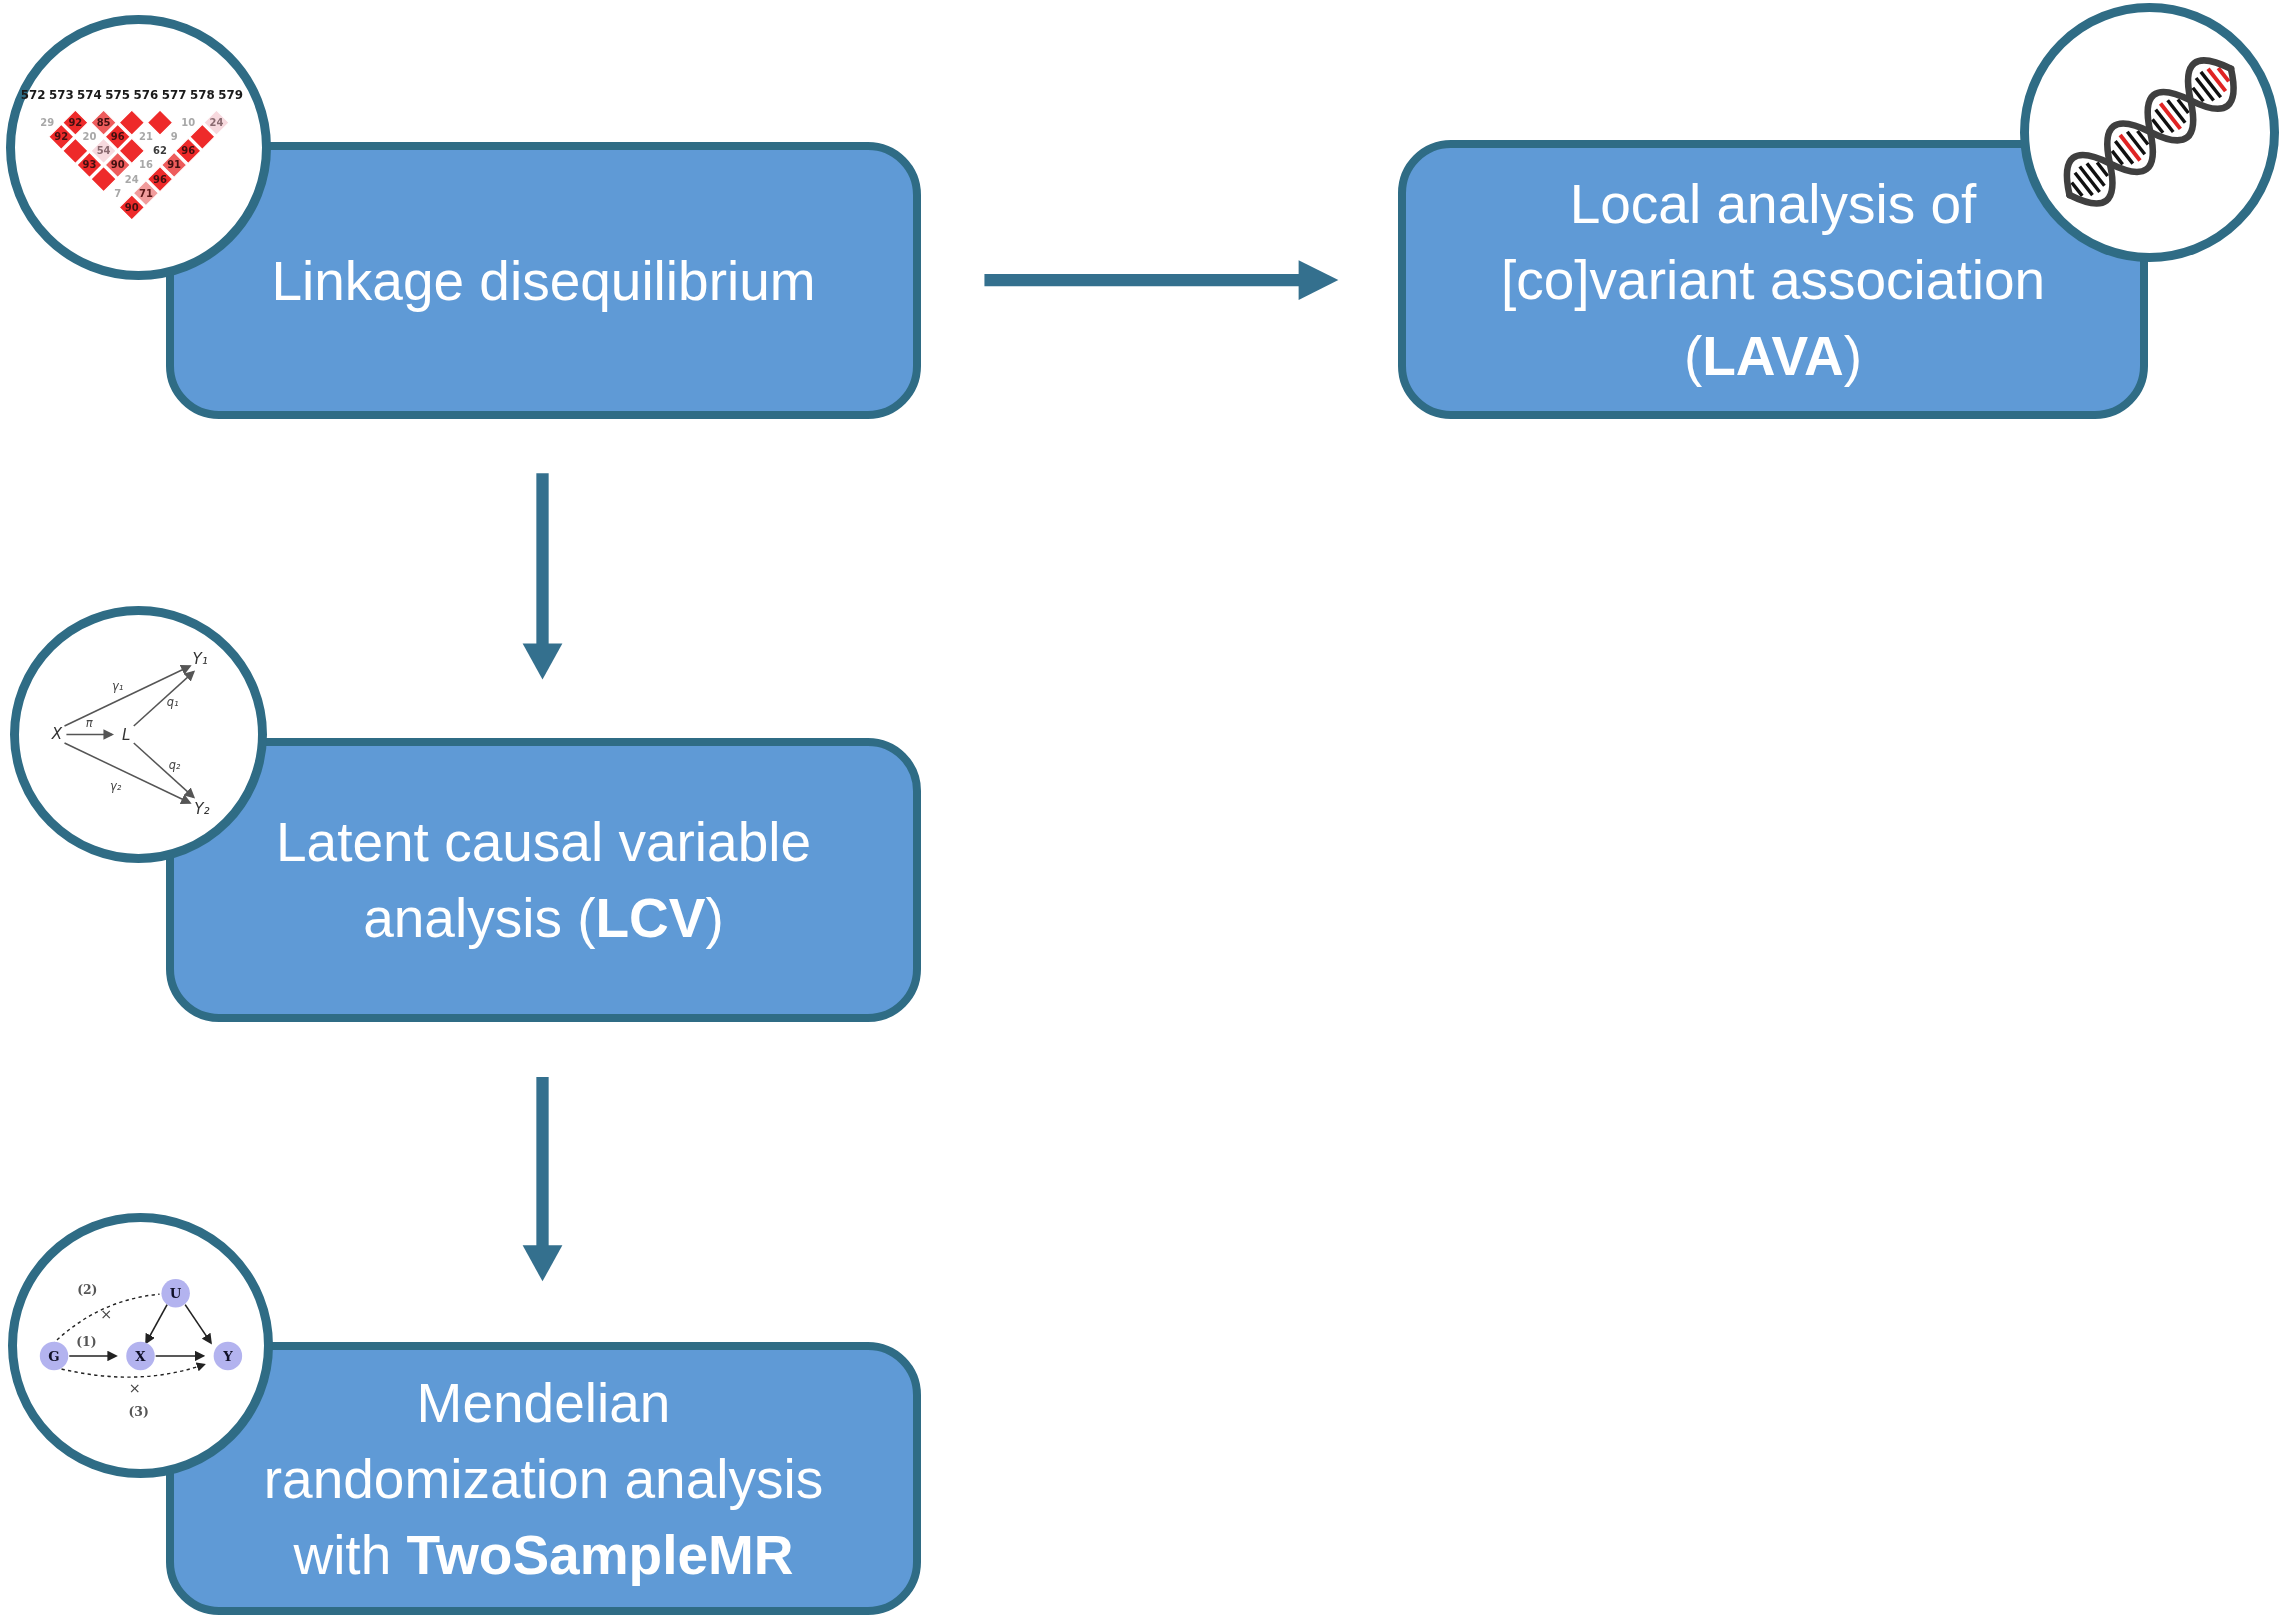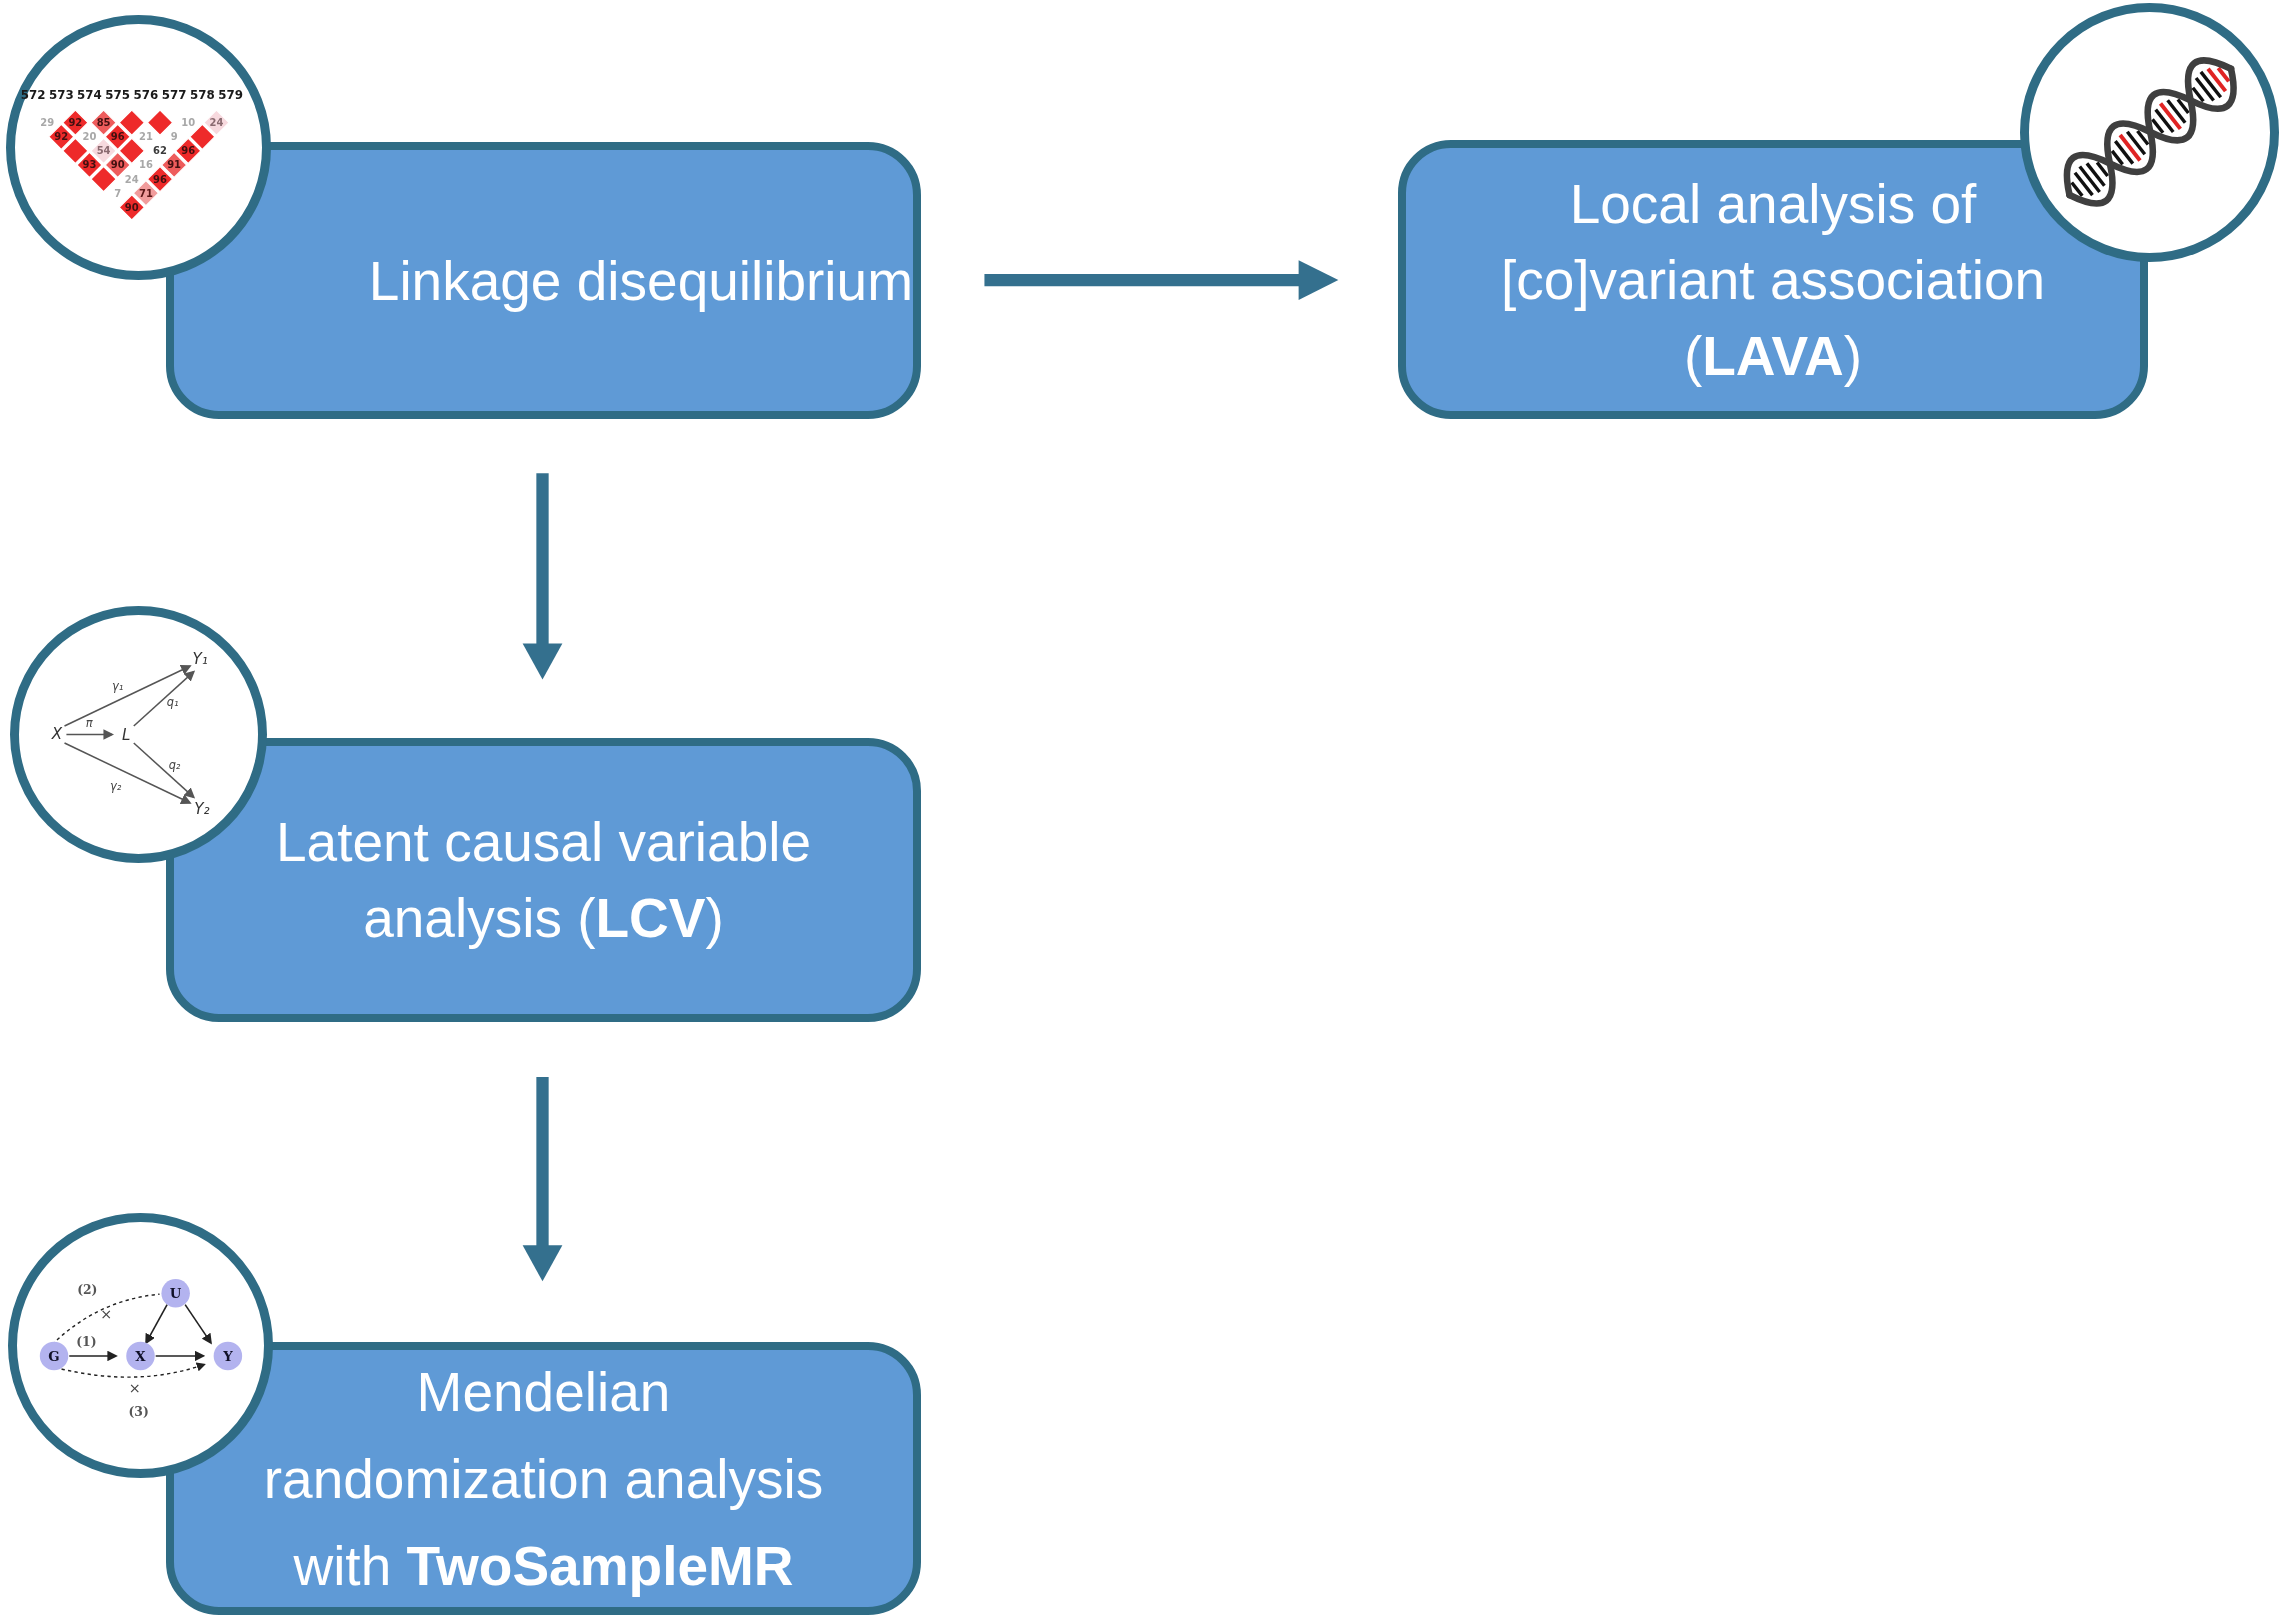--- a/index.html
+++ b/index.html
@@ -42,36 +42,36 @@
     <g>
       <line x1="573" y1="500" x2="573" y2="684" stroke="#34708e" stroke-width="13"></line>
       <polygon points="552,680 594,680 573,718" fill="#34708e"></polygon>
     </g>
     <g>
       <line x1="573" y1="1138" x2="573" y2="1320" stroke="#34708e" stroke-width="13"></line>
       <polygon points="552,1316 594,1316 573,1354" fill="#34708e"></polygon>
     </g>
   </svg>
 
-  <div class="box" style="left:166px;top:142px;width:755px;height:277px;align-items:flex-end;">
+  <div class="box" style="left:166px;top:142px;width:755px;height:277px;">
     <div class="line"><span>Linkage disequilibrium</span></div>
   </div>
 
   <div class="box" style="left:1398px;top:140px;width:750px;height:279px;">
     <div class="line"><span>Local analysis of</span></div>
     <div class="line"><span>[co]variant association</span></div>
     <div class="line"><span>(</span><span class="b">LAVA</span><span>)</span></div>
   </div>
 
   <div class="box" style="left:166px;top:738px;width:755px;height:284px;text-align:right;">
     <div class="line"><span>Latent causal variable</span></div>
     <div class="line"><span>analysis (</span><span class="b">LCV</span><span>)</span></div>
   </div>
 
-  <div class="box" style="left:166px;top:1342px;width:755px;height:273px;gap:11px;">
+  <div class="box" style="left:166px;top:1342px;width:755px;height:273px;">
     <div class="line"><span>Mendelian</span></div>
     <div class="line"><span>randomization analysis</span></div>
     <div class="line"><span>with </span><span class="b">TwoSampleMR</span></div>
   </div>
 
   <div class="circle" style="left:5.7px;top:15px;width:265px;height:265px;">
     <svg id="ld-heatmap-svg" viewBox="0 0 260 260">
         <text x="19" y="79" class="ld-snp">572</text>
         <text x="48.7" y="79" class="ld-snp">573</text>
         <text x="78.4" y="79" class="ld-snp">574</text>

